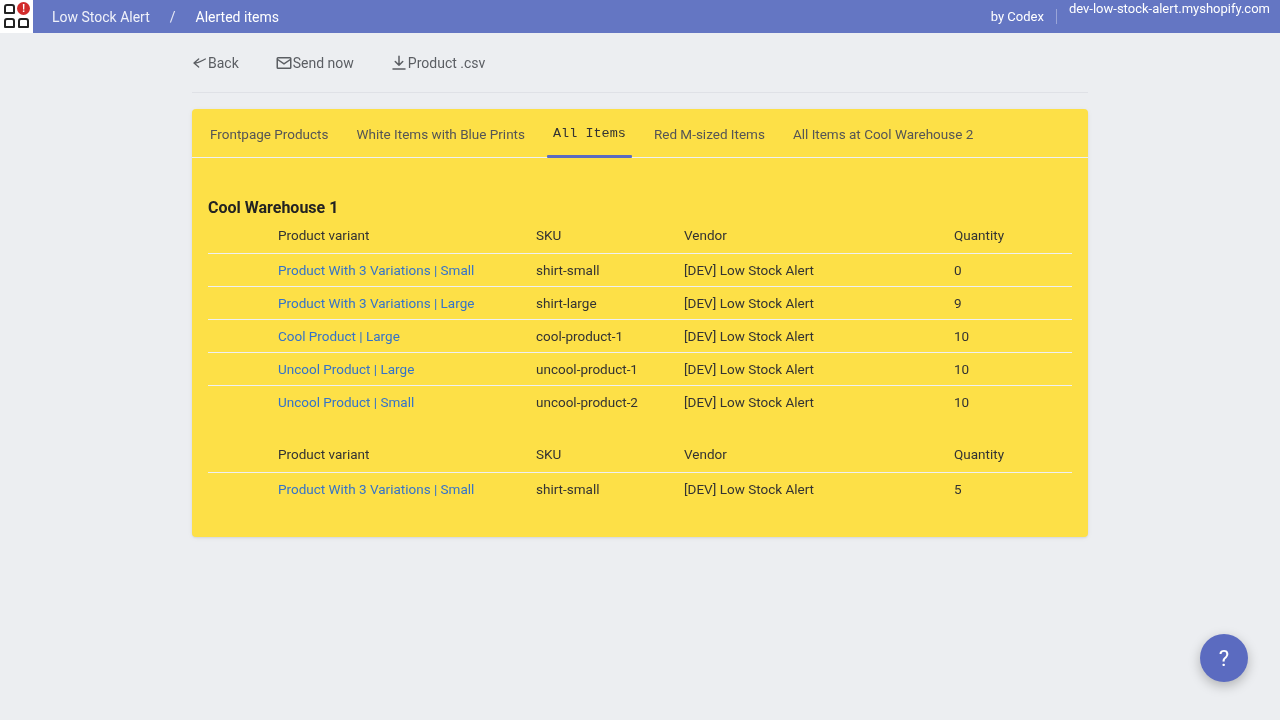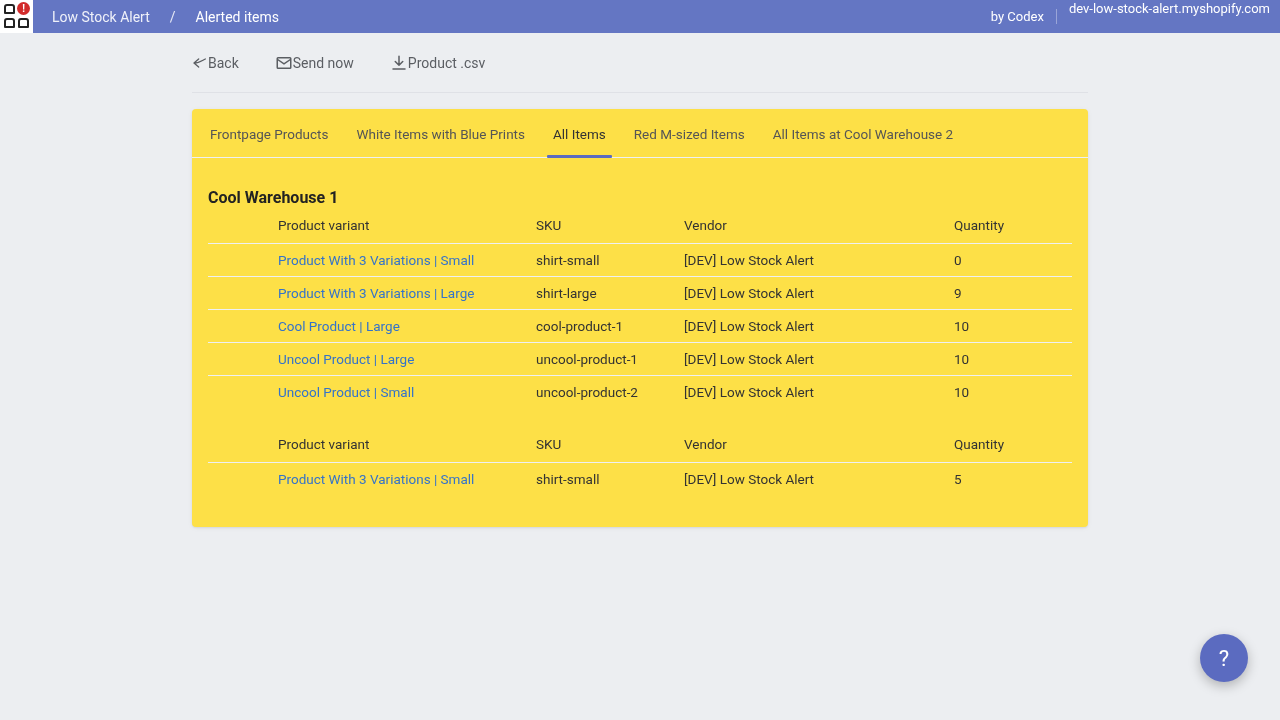--- a/index.html
+++ b/index.html
@@ -113,41 +113,42 @@
   }
   .tab {
     padding: 17px 14px 15px;
     color: #555;
     cursor: pointer;
     font-size: 13.5px;
     position: relative;
   }
   .tab.active {
     color: #333;
+    font-family: Liberation Mono, monospace;
   }
   .tab.active::after {
     content: "";
     position: absolute;
     left: 8px; right: 8px; bottom: -1px;
     height: 3px;
     background: #5b6bc0;
     border-radius: 1px;
   }
 
   .card-body {
     padding: 24px 16px 32px;
   }
 
   .warehouse-title {
     font-weight: 700;
     font-size: 16px;
     color: #222;
     margin: 12px 0 4px 0;
   }
-  .warehouse-title.first { margin-top: 6px; }
+  .warehouse-title.first { margin-top: 16px; }
 
   table.items {
     width: 100%;
     border-collapse: collapse;
     table-layout: fixed;
   }
   table.items col.c-img  { width: 70px; }
   table.items col.c-name { width: 258px; }
   table.items col.c-sku  { width: 148px; }
   table.items col.c-vend { width: 270px; }

